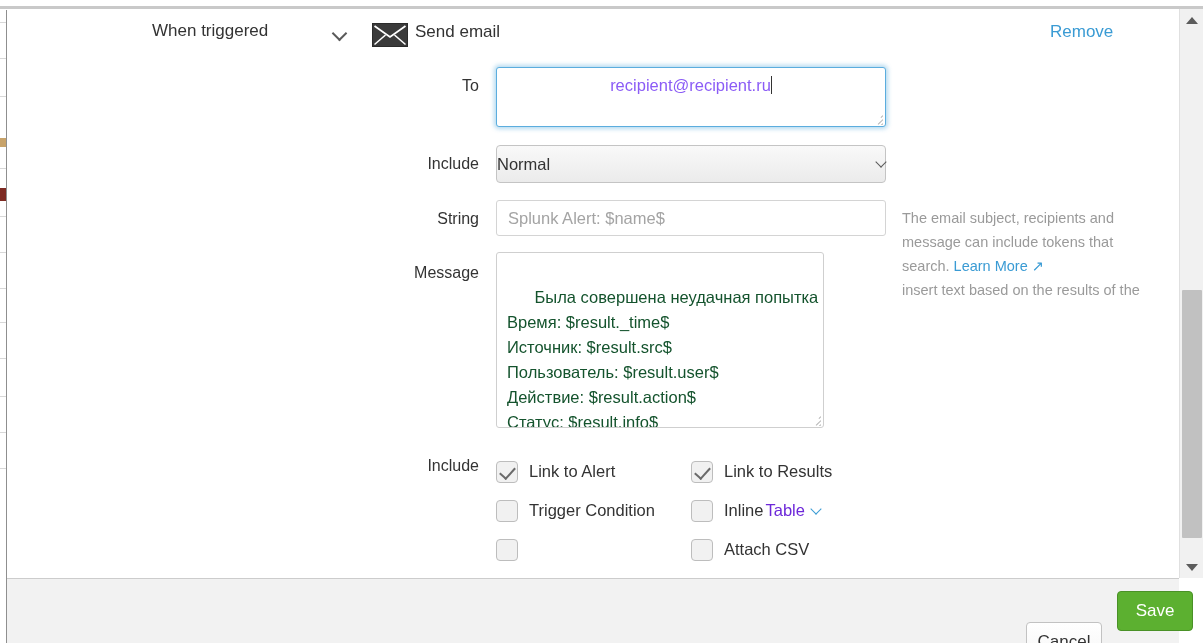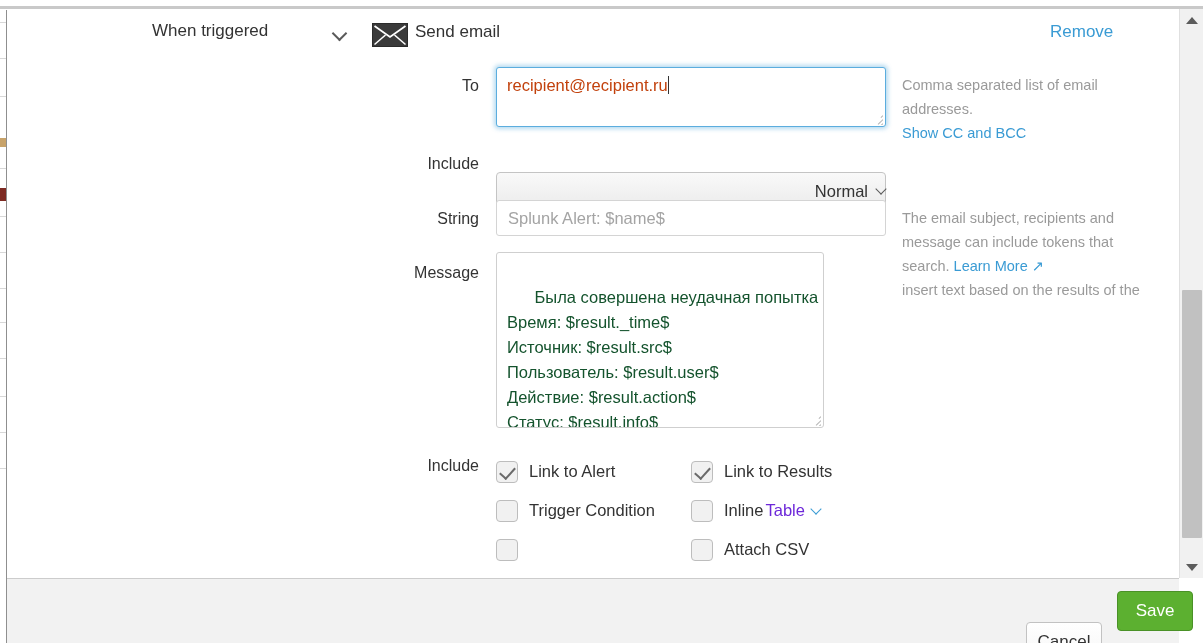--- a/index.html
+++ b/index.html
@@ -112,23 +112,24 @@
   .to-label { left: 292px; top: 68px; }
   .to-box {
     position: absolute; left: 489px; top: 58px;
     width: 390px; height: 60px;
     border: 1px solid #5badde;
     border-radius: 3px;
     background: #ffffff;
     box-shadow: 0 0 4px 2px rgba(91,173,222,0.45);
     padding: 8px 10px;
     font-size: 16.5px;
-    color: #c2410c;
+    color: #8b5cf6;
     overflow: hidden;
     cursor: text;
+    text-align: center;
   }
   .caret {
     display: inline-block;
     width: 1px; height: 18px;
     background: #333333;
     vertical-align: -3px;
     margin-left: 0px;
   }
   .resize-grip {
     position: absolute; right: 2px; bottom: 1px;
@@ -147,23 +148,22 @@
   
   .prio-label { left: 292px; top: 146px; }
   .prio-btn {
     position: absolute; left: 489px; top: 136px;
     width: 390px; height: 38px;
     border: 1px solid #c4c4c4;
     border-radius: 4px;
     background: linear-gradient(#f9f9f9, #ebebeb);
     color: #333333;
     font-size: 16.5px;
-    display: flex; align-items: center; justify-content: flex-end;
-    cursor: pointer;
-    margin-top: 27px;
+    display: flex; align-items: center; justify-content: space-between;
+    cursor: pointer;
   }
   .prio-btn .chev {
     width: 8px; height: 8px;
     border-right-width: 1.8px; border-bottom-width: 1.8px;
     margin-left: 9px; margin-bottom: 4px;
   }
 
   
   .subj-label { left: 292px; top: 201px; }
   .subj-input {
@@ -361,25 +361,20 @@
 
     <span class="f-label to-label">To</span>
     <div class="to-box">
       <span>recipient@recipient.ru</span><span class="caret"></span>
       <span class="resize-grip">
         <i style="top:10px; width:11px;"></i>
         <i style="top:6px;  width:7px;"></i>
         <i style="top:2px;  width:3px;"></i>
       </span>
     </div>
-    <div class="help to-help">
-      <div>Comma separated list of email</div>
-      <div>addresses.</div>
-      <a>Show CC and BCC</a>
-    </div>
 
     <span class="f-label prio-label">Include</span>
     <div class="prio-btn">
       <span>Normal</span>
       <span class="chev"></span>
     </div>
 
     <span class="f-label subj-label">String</span>
     <div class="subj-input">
       <span>Splunk Alert: $name$</span>

